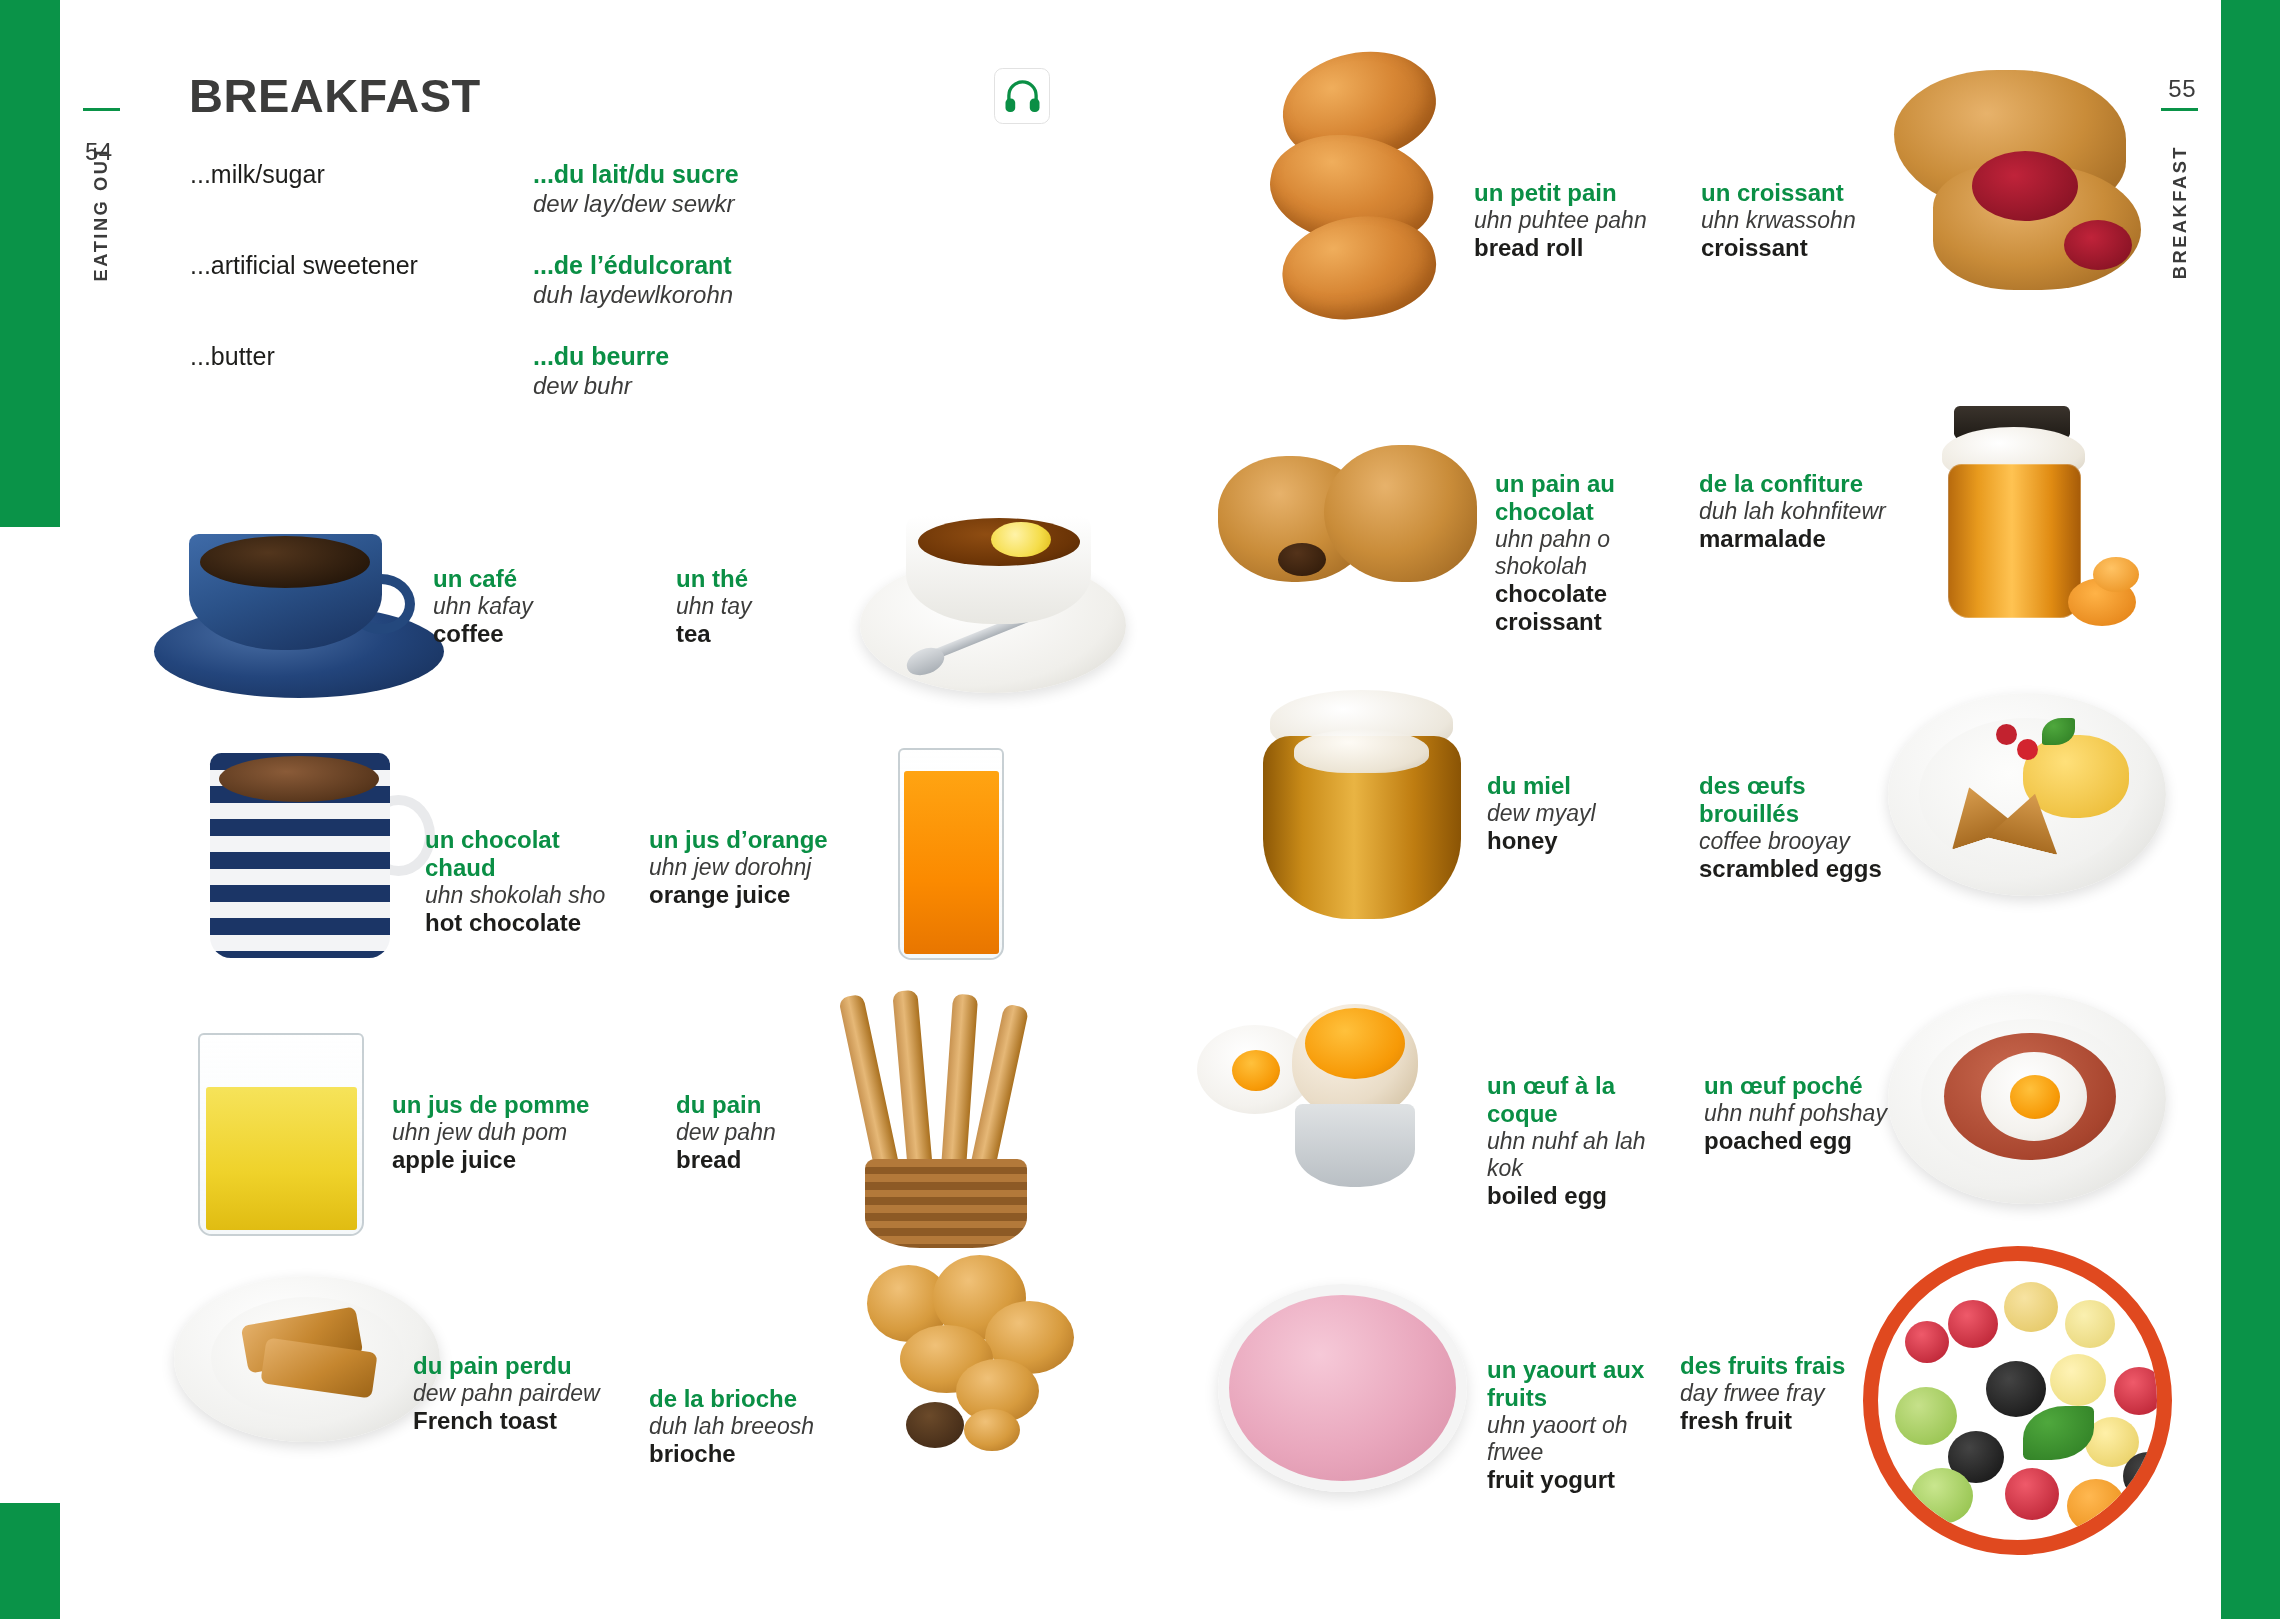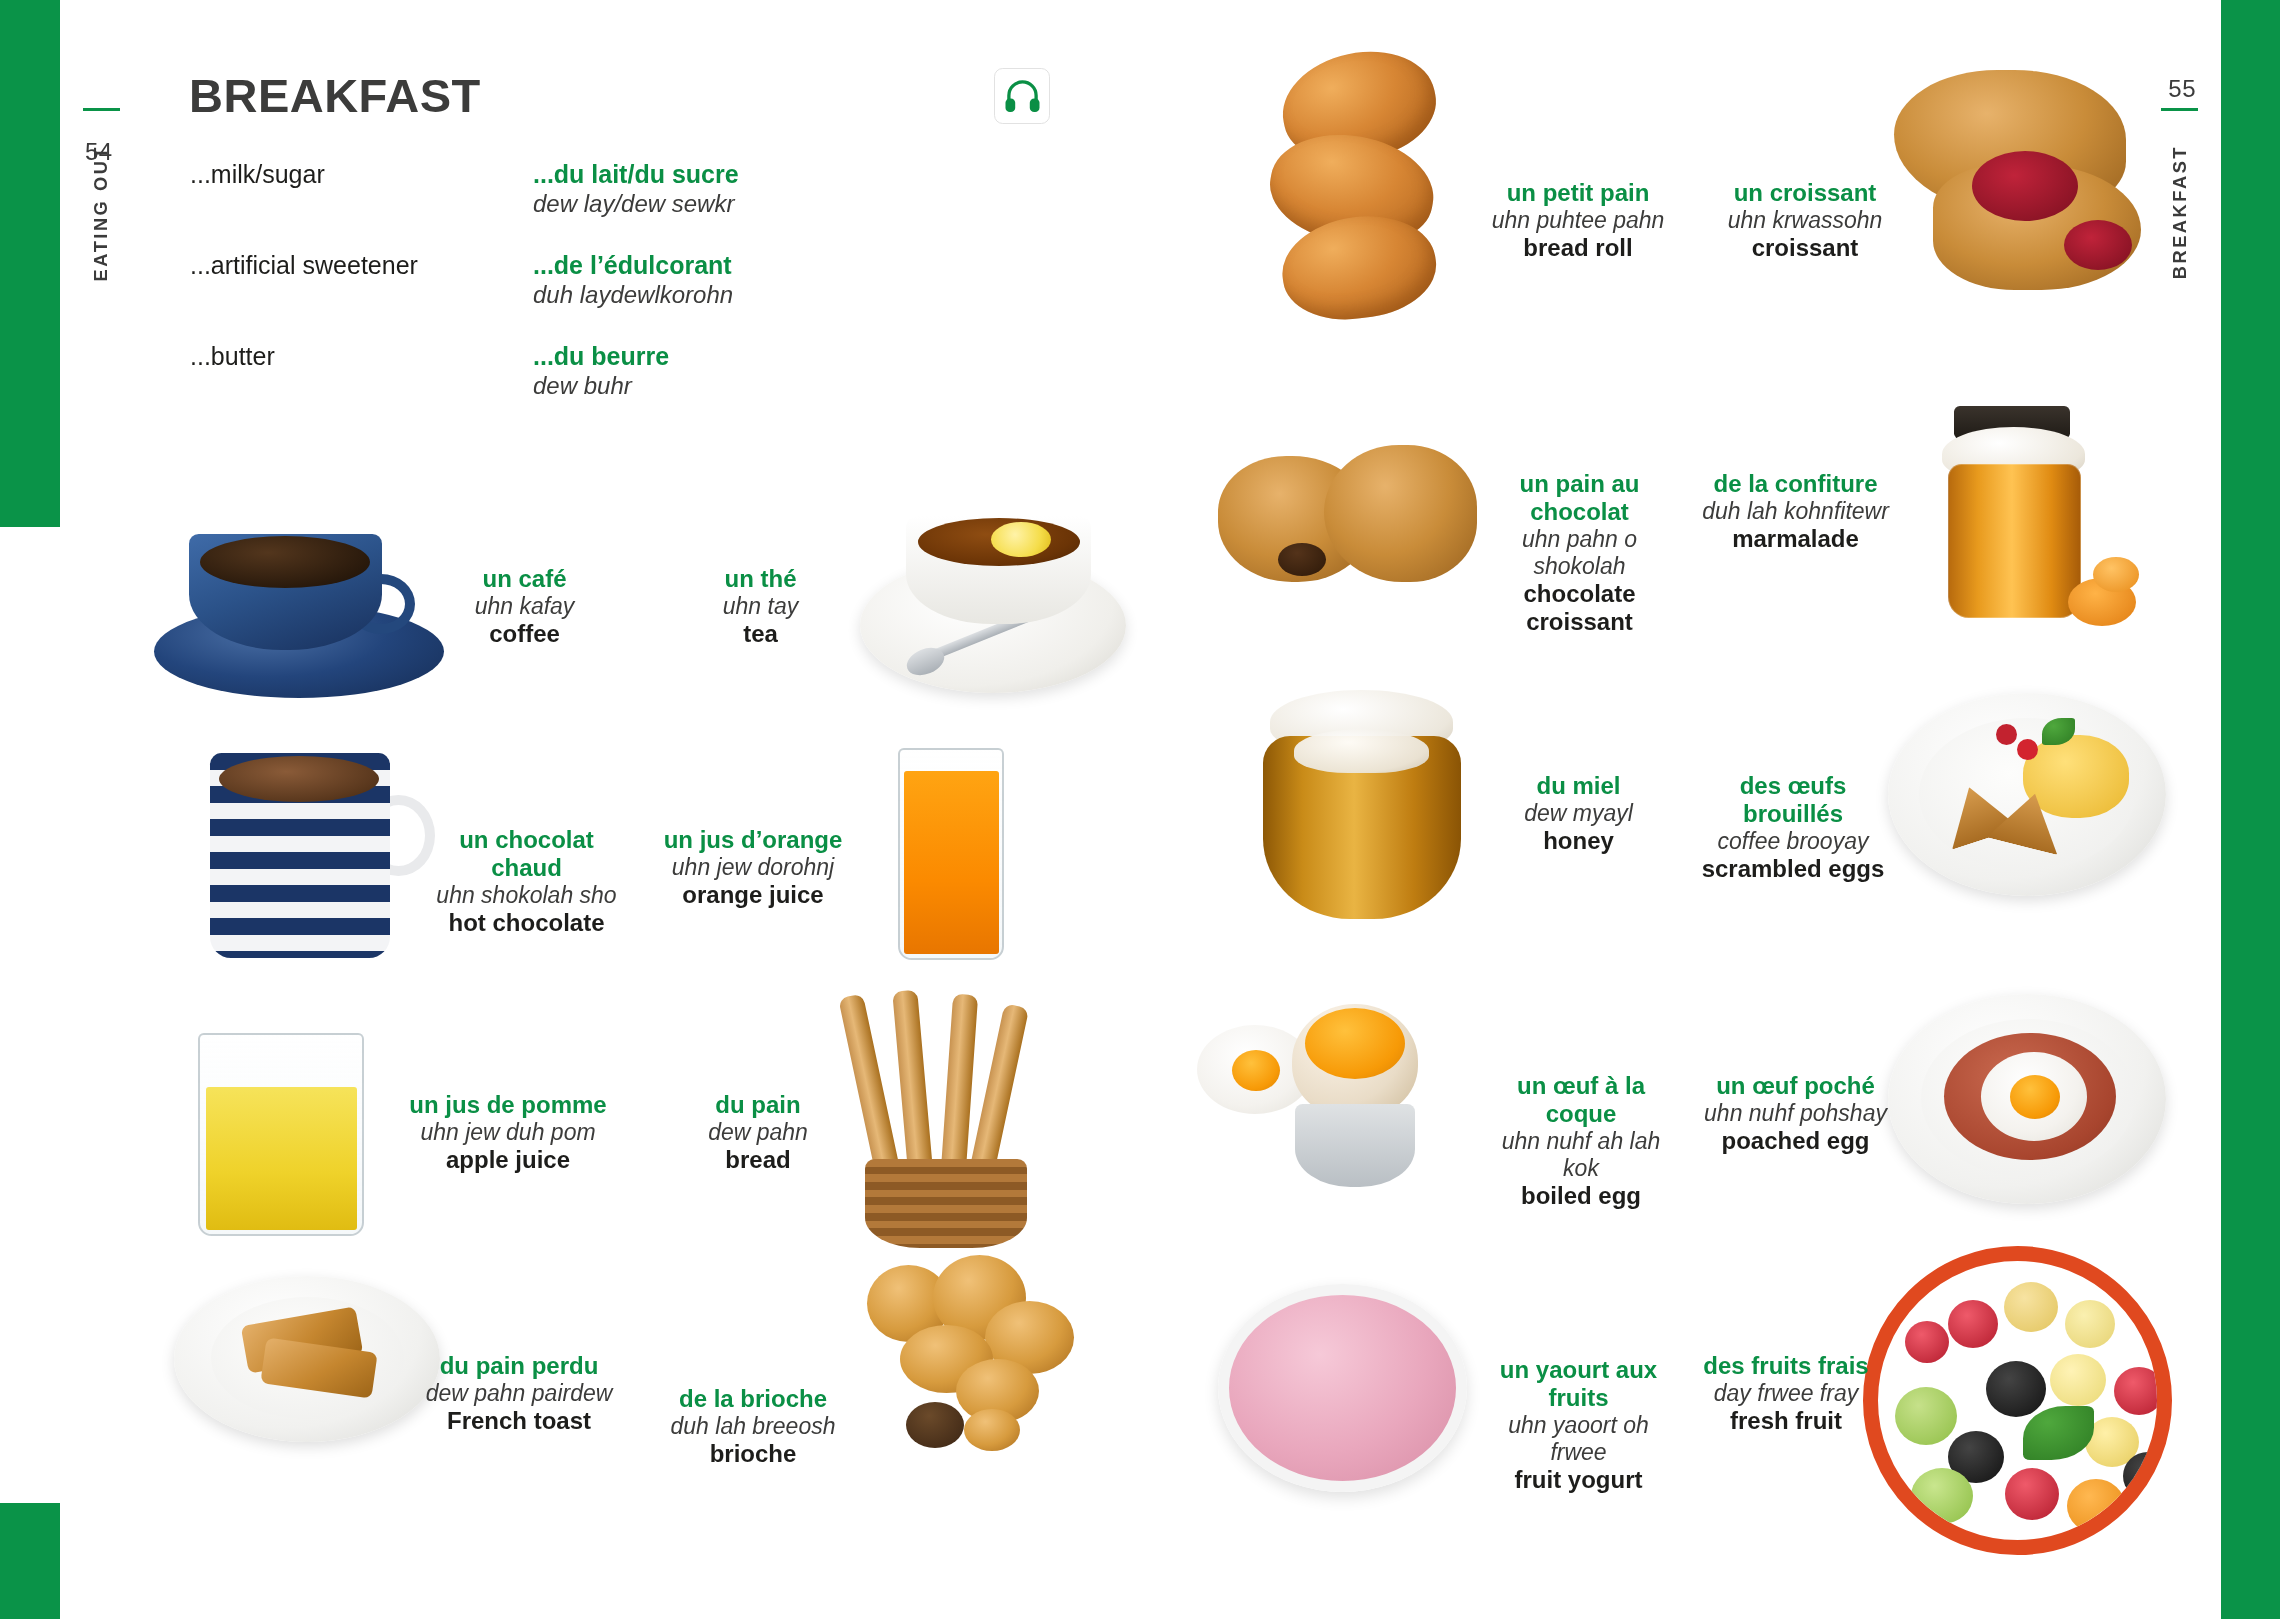--- a/index.html
+++ b/index.html
@@ -100,21 +100,20 @@
   .phrase-pr {
     font-size: 24px;
     font-style: italic;
     color: #3c3c3b;
     line-height: 1.25;
   }
 
   
   .vocab {
     position: absolute;
-    text-align: center;
     line-height: 1.17;
   }
   .vocab .fr {
     font-size: 24px;
     font-weight: bold;
     color: #0a8f45;
   }
   .vocab .pr {
     font-size: 23px;
     font-style: italic;

